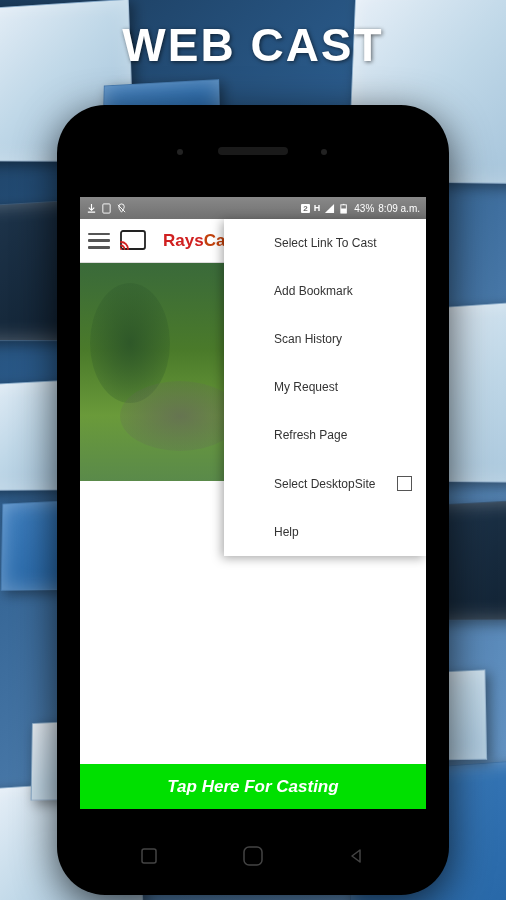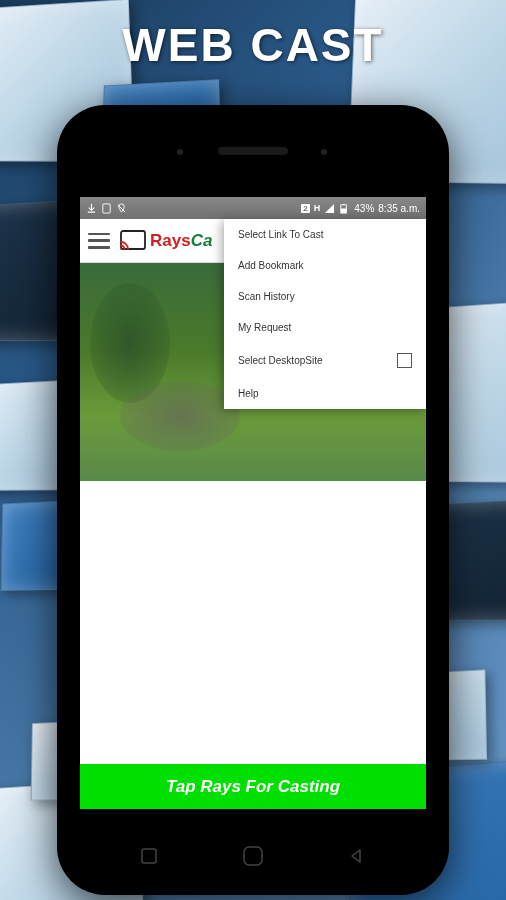--- a/index.html
+++ b/index.html
@@ -87,22 +87,22 @@
   background: #fff;
   display: flex;
   align-items: center;
   padding: 0 8px;
   border-bottom: 1px solid #ddd;
 }
 .hamburger { width: 22px; height: 16px; display: flex; flex-direction: column; justify-content: space-between; margin-right: 10px; cursor: pointer; }
 .hamburger span { display: block; height: 2.5px; background: #555; border-radius: 1px; }
 .cast-icon { width: 26px; height: 22px; margin-right: 4px; }
 .app-name { font-size: 17px; font-weight: bold; }
-.app-name .red { color: #d02020; }
-.app-name .black { color: #15803d; font-style: italic; }
+.app-name .red { color: #d02020; margin-left: 13px; }
+.app-name .black { color: #c2410c; }
 .content-image {
   height: 218px;
   background: linear-gradient(to bottom, #3a6a3a 0%, #4a7a2a 40%, #6a9a3a 70%, #5a8a4a 100%);
   position: relative;
   overflow: hidden;
 }
 .content-image::before {
   content: '';
   position: absolute;
   top: 20px; left: 10px;
@@ -121,27 +121,28 @@
 .menu-popup {
   position: absolute;
   top: 22px;
   right: 0;
   width: 202px;
   background: #fff;
   box-shadow: -2px 2px 10px rgba(0,0,0,0.35);
   z-index: 50;
 }
 .menu-item {
-  padding: 10px 14px;
-  font-size: 10px;
+  padding: 17px 14px;
+  font-size: 12px;
   color: #333;
   cursor: pointer;
   display: flex;
   align-items: center;
   justify-content: space-between;
+  margin-left: 36px;
 }
 .checkbox {
   width: 15px;
   height: 15px;
   border: 1.5px solid #555;
   flex-shrink: 0;
 }
 .bottom-bar {
   position: absolute;
   bottom: 0;
@@ -221,21 +222,21 @@
             </svg>
         </span>
         <span class="status-icon">
           <svg viewBox="0 0 12 12">
               <rect x="2" y="2" width="6" height="9" stroke="#fff" fill="none"></rect>
               <rect x="2" y="6" width="6" height="5" fill="#fff"></rect>
               <rect x="4" y="1" width="2" height="1" fill="#fff"></rect>
             </svg>
         </span>
         <span>43%</span>
-        <span>8:35 a.m.</span>
+        <span>8:09 a.m.</span>
       </div>
     </div>
 
     <div class="app-header">
       <div class="hamburger">
         <span></span>
           <span></span>
           <span></span>
       </div>
       <span class="cast-icon">
@@ -258,30 +259,33 @@
       <div class="menu-item">
           <span>Add Bookmark</span>
         </div>
       <div class="menu-item">
           <span>Scan History</span>
         </div>
       <div class="menu-item">
           <span>My Request</span>
         </div>
       <div class="menu-item">
+          <span>Refresh Page</span>
+        </div>
+      <div class="menu-item">
         <span>Select DesktopSite</span>
         <span class="checkbox"></span>
       </div>
       <div class="menu-item">
           <span>Help</span>
         </div>
     </div>
 
     <div class="bottom-bar">
-      <span>Tap Rays For Casting</span>
+      <span>Tap Here For Casting</span>
     </div>
 
   </div>
 
   <div class="nav-buttons">
     <div class="nav-btn">
       <svg width="20" height="20" viewBox="0 0 20 20">
           <rect x="3" y="3" width="14" height="14" rx="2" stroke="#444" stroke-width="1.5" fill="none"></rect>
         </svg>
     </div>

